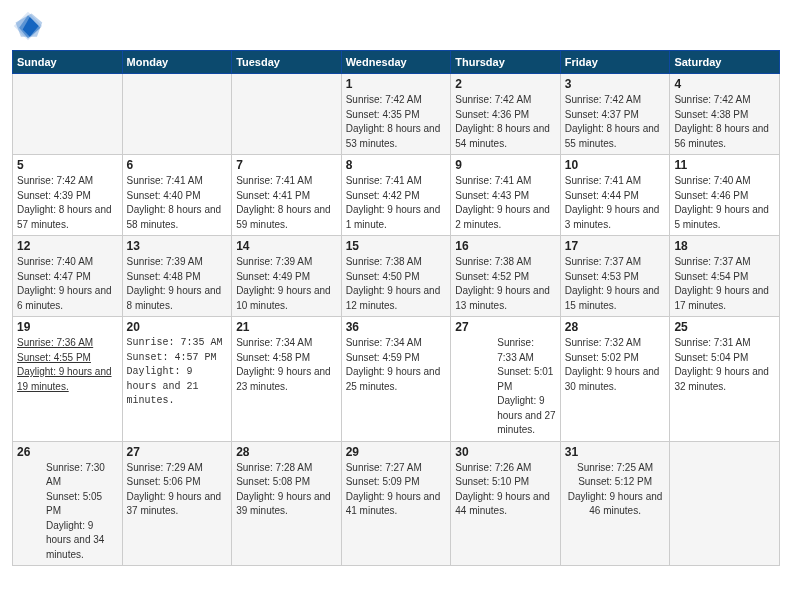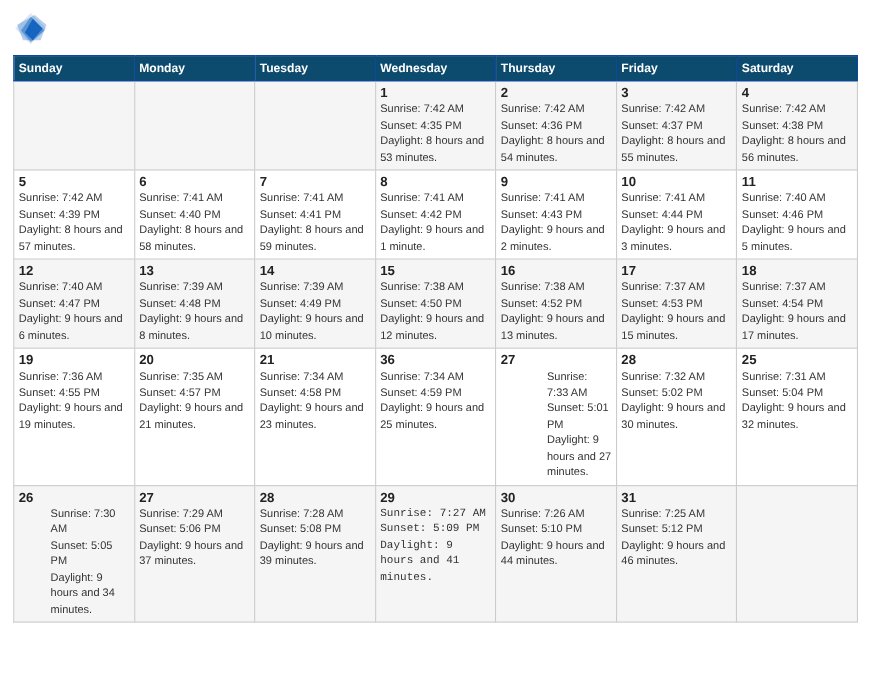--- a/index.html
+++ b/index.html
@@ -251,27 +251,27 @@
           <td>
             <div class="day-num">18</div>
             <div class="day-info" style="white-space: pre-line;">Sunrise: 7:37 AM
 Sunset: 4:54 PM
 Daylight: 9 hours and 17 minutes.</div>
           </td>
         </tr>
         <tr>
           <td>
             <div class="day-num">19</div>
-            <div class="day-info" style="white-space: pre-line;">Sunrise: 7:36 AM
+            <div class="day-info" style="white-space: pre-line; text-decoration: underline;">Sunrise: 7:36 AM
 Sunset: 4:55 PM
 Daylight: 9 hours and 19 minutes.</div>
           </td>
           <td>
             <div class="day-num">20</div>
-            <div class="day-info" style="white-space: pre-line;">Sunrise: 7:35 AM
+            <div class="day-info" style="white-space: pre-line; font-family: Liberation Mono, monospace;">Sunrise: 7:35 AM
 Sunset: 4:57 PM
 Daylight: 9 hours and 21 minutes.</div>
           </td>
           <td>
             <div class="day-num">21</div>
             <div class="day-info" style="white-space: pre-line;">Sunrise: 7:34 AM
 Sunset: 4:58 PM
 Daylight: 9 hours and 23 minutes.</div>
           </td>
           <td>
@@ -313,33 +313,33 @@
 Daylight: 9 hours and 37 minutes.</div>
           </td>
           <td>
             <div class="day-num">28</div>
             <div class="day-info" style="white-space: pre-line;">Sunrise: 7:28 AM
 Sunset: 5:08 PM
 Daylight: 9 hours and 39 minutes.</div>
           </td>
           <td>
             <div class="day-num">29</div>
-            <div class="day-info" style="white-space: pre-line; font-family: Liberation Mono, monospace;">Sunrise: 7:27 AM
+            <div class="day-info" style="white-space: pre-line;">Sunrise: 7:27 AM
 Sunset: 5:09 PM
 Daylight: 9 hours and 41 minutes.</div>
           </td>
           <td>
             <div class="day-num">30</div>
             <div class="day-info" style="white-space: pre-line;">Sunrise: 7:26 AM
 Sunset: 5:10 PM
 Daylight: 9 hours and 44 minutes.</div>
           </td>
           <td>
             <div class="day-num">31</div>
-            <div class="day-info" style="white-space: pre-line;">Sunrise: 7:25 AM
+            <div class="day-info" style="white-space: pre-line; text-align: center;">Sunrise: 7:25 AM
 Sunset: 5:12 PM
 Daylight: 9 hours and 46 minutes.</div>
           </td>
           <td class="empty-cell"></td>
         </tr>
       </tbody>
   </table>
 </div>
 
 </body></html>

